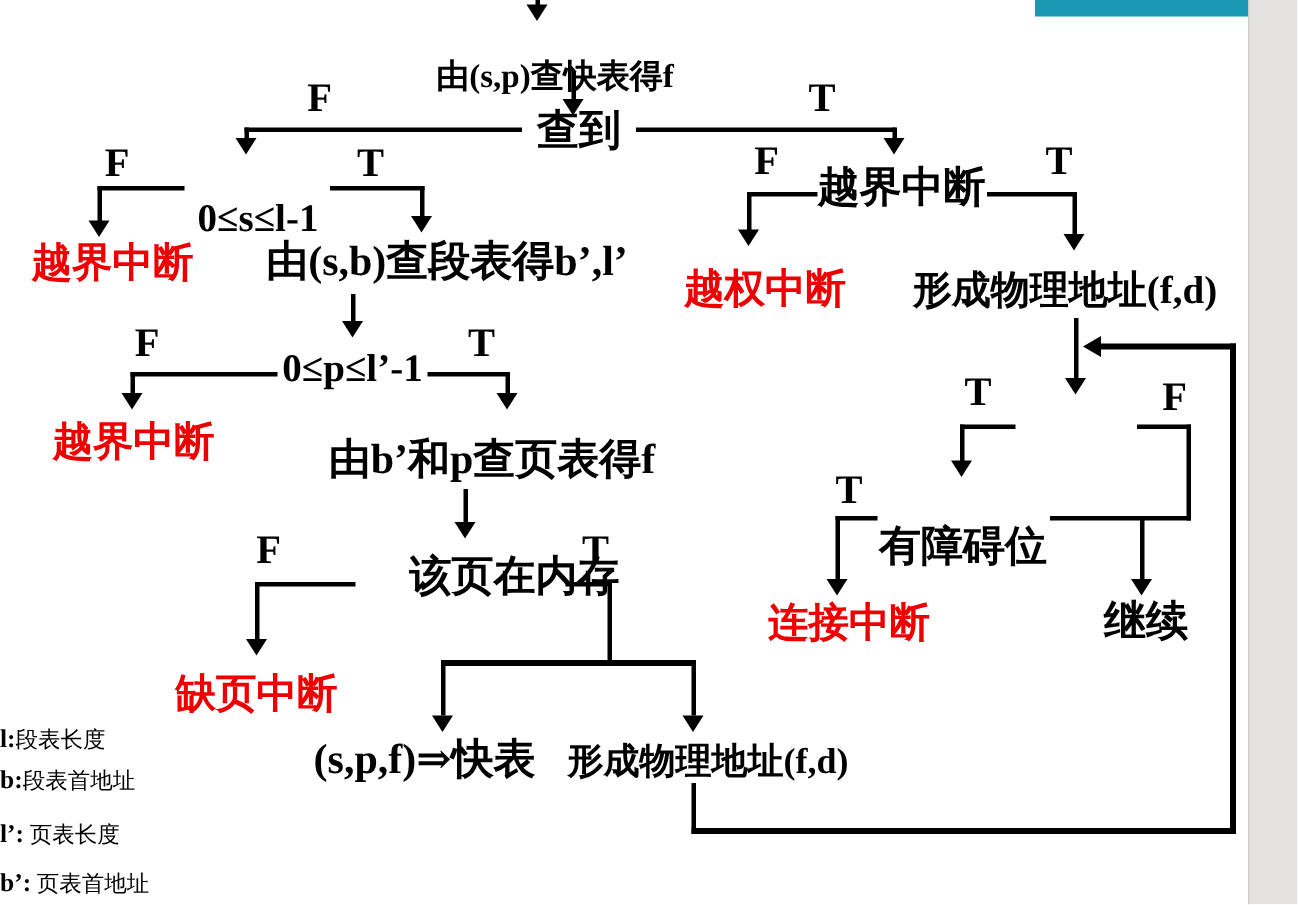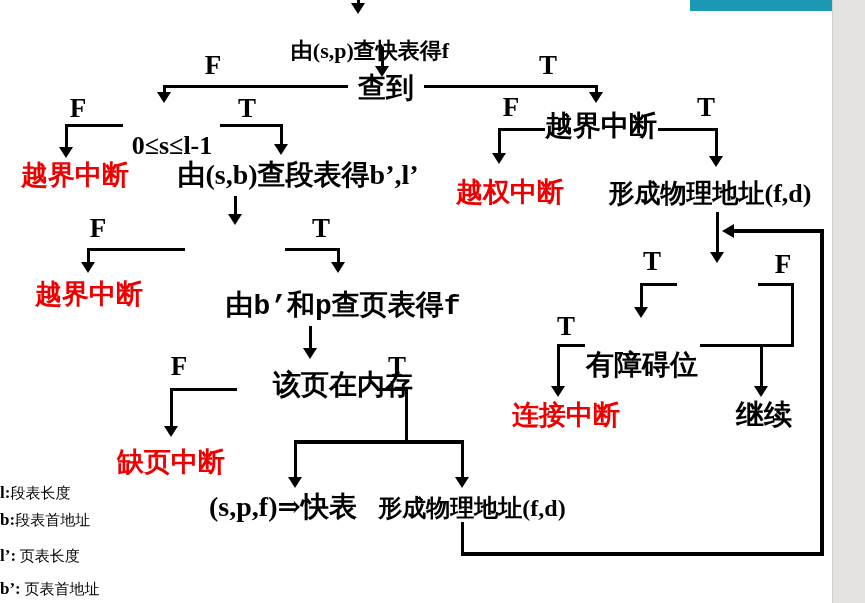--- a/index.html
+++ b/index.html
@@ -66,31 +66,32 @@
   <div class="hl" style="left:220px;top:124px;width:63px;"></div>
   <div class="vl" style="left:280px;top:124px;height:21px;"></div>
   <div class="arrD" style="left:274px;top:144px;"></div>
 
   <div class="node fs27 red" style="left:75px;top:161px;">越界中断</div>
   <div class="node fs28" style="left:298px;top:160px;">由(s,b)查段表得b’,l’</div>
 
   <div class="vl" style="left:234px;top:196px;height:19px;"></div>
   <div class="arrD" style="left:228px;top:214px;"></div>
 
+  <div class="node fs26" style="left:235px;top:232px;">0≤p≤l’-1</div>
   <div class="ft" style="left:98px;top:213px;">F</div>
   <div class="ft" style="left:321px;top:213px;">T</div>
   <div class="hl" style="left:87px;top:248px;width:98px;"></div>
   <div class="vl" style="left:87px;top:248px;height:15px;"></div>
   <div class="arrD" style="left:81px;top:262px;"></div>
   <div class="hl" style="left:285px;top:248px;width:55px;"></div>
   <div class="vl" style="left:337px;top:248px;height:15px;"></div>
   <div class="arrD" style="left:331px;top:262px;"></div>
 
   <div class="node fs27 red" style="left:89px;top:280px;">越界中断</div>
-  <div class="node fs28" style="left:343px;top:292px;font-family:Liberation Mono, monospace;">由b’和p查页表得f</div>
+  <div class="node fs28" style="left:328px;top:292px;">由b’和p查页表得f</div>
 
   <div class="vl" style="left:309px;top:326px;height:22px;"></div>
   <div class="arrD" style="left:303px;top:348px;"></div>
 
   <div class="node fs28" style="left:307px;top:370px;margin-left:36px;">该页在内存</div>
   <div class="ft" style="left:179px;top:351px;">F</div>
   <div class="ft" style="left:397px;top:351px;">T</div>
   <div class="hl" style="left:170px;top:388px;width:67px;"></div>
   <div class="vl" style="left:170px;top:388px;height:39px;"></div>
   <div class="arrD" style="left:164px;top:426px;"></div>

